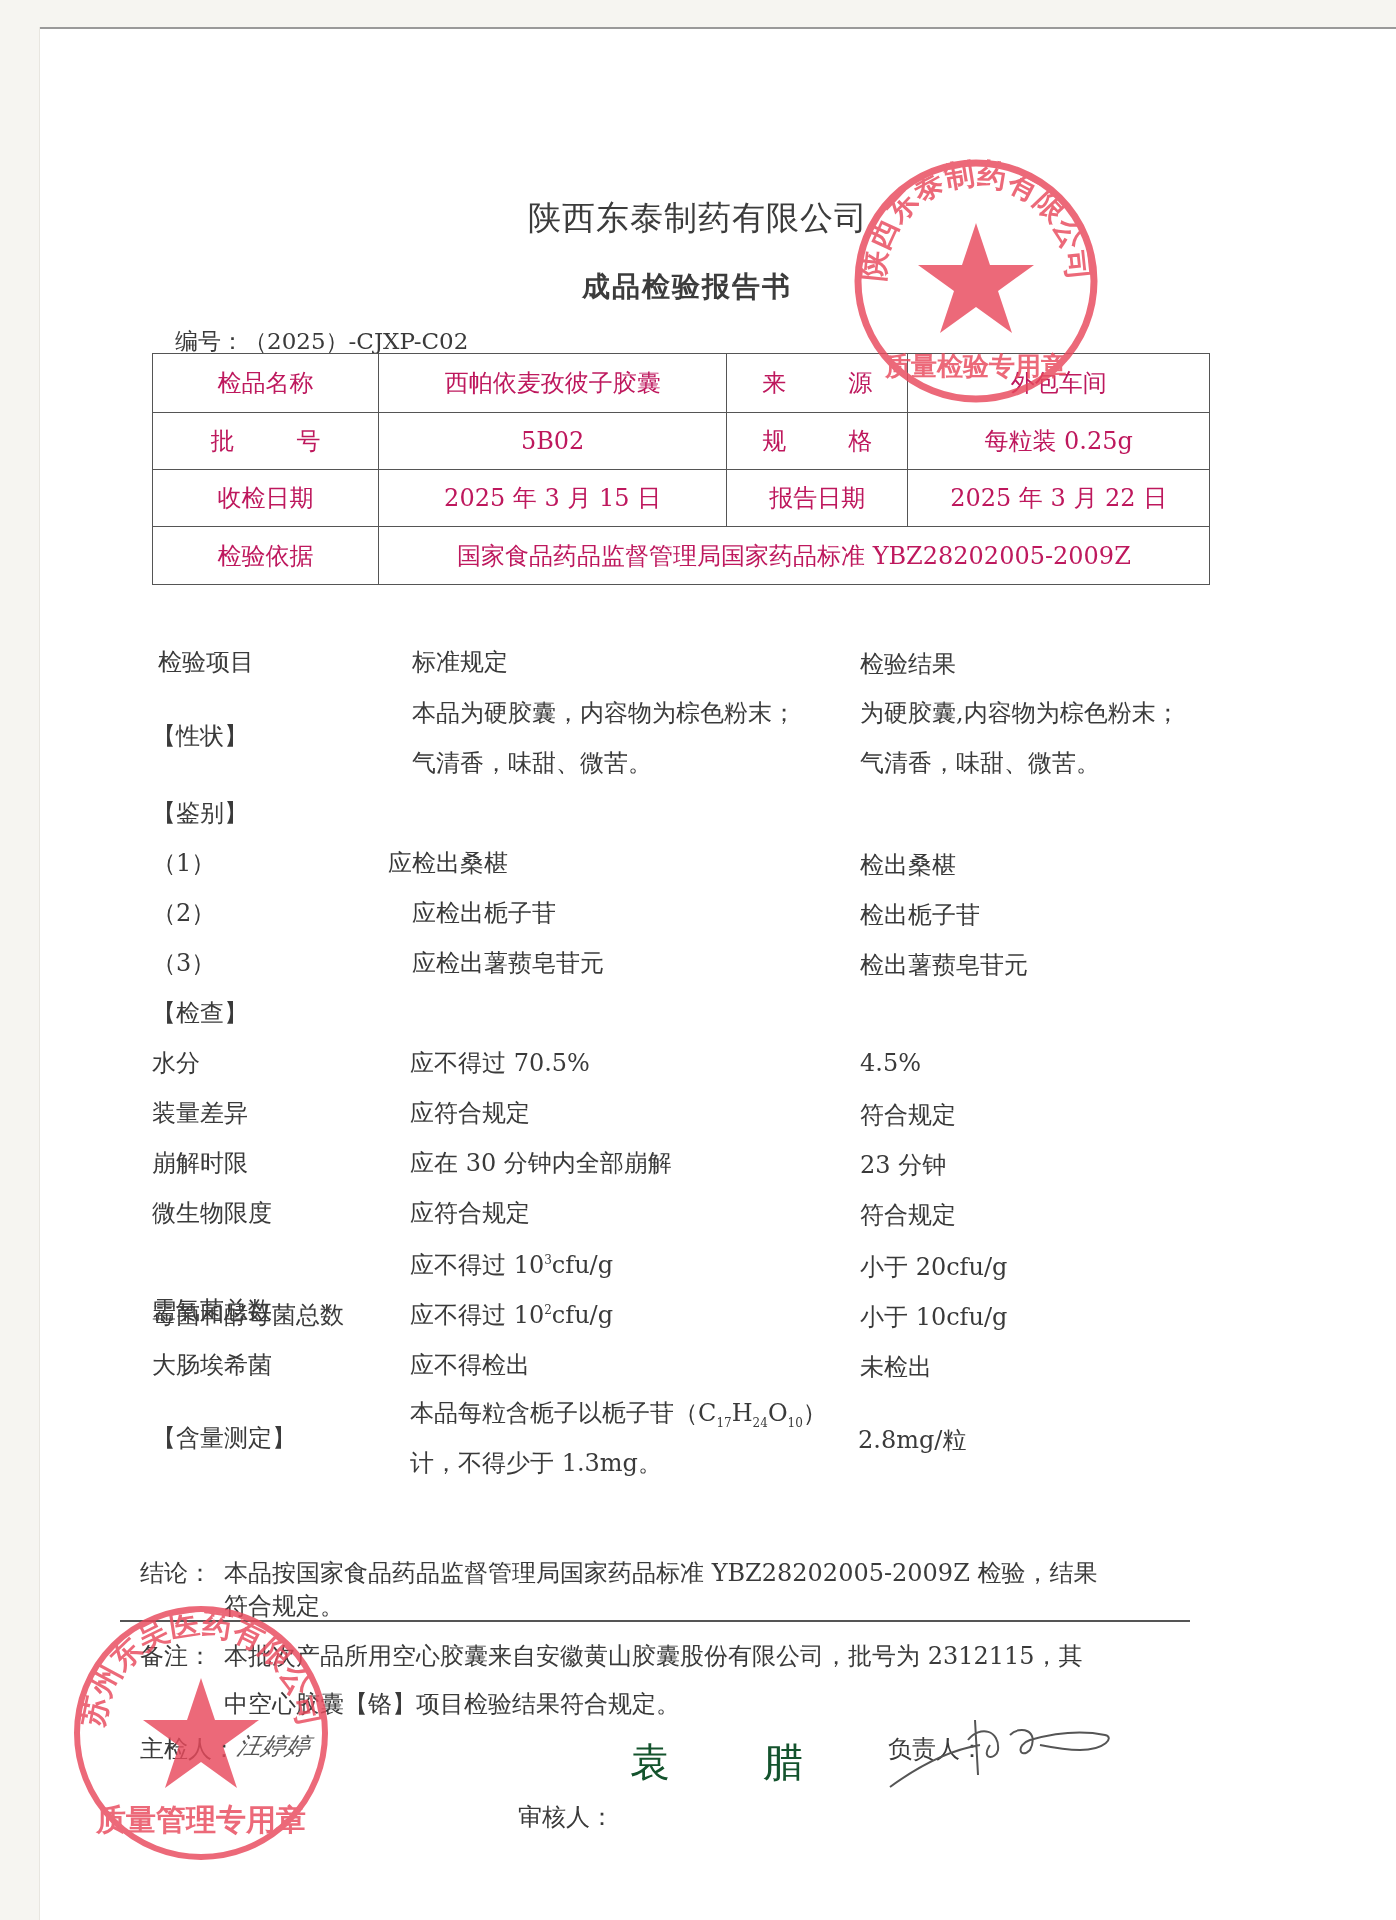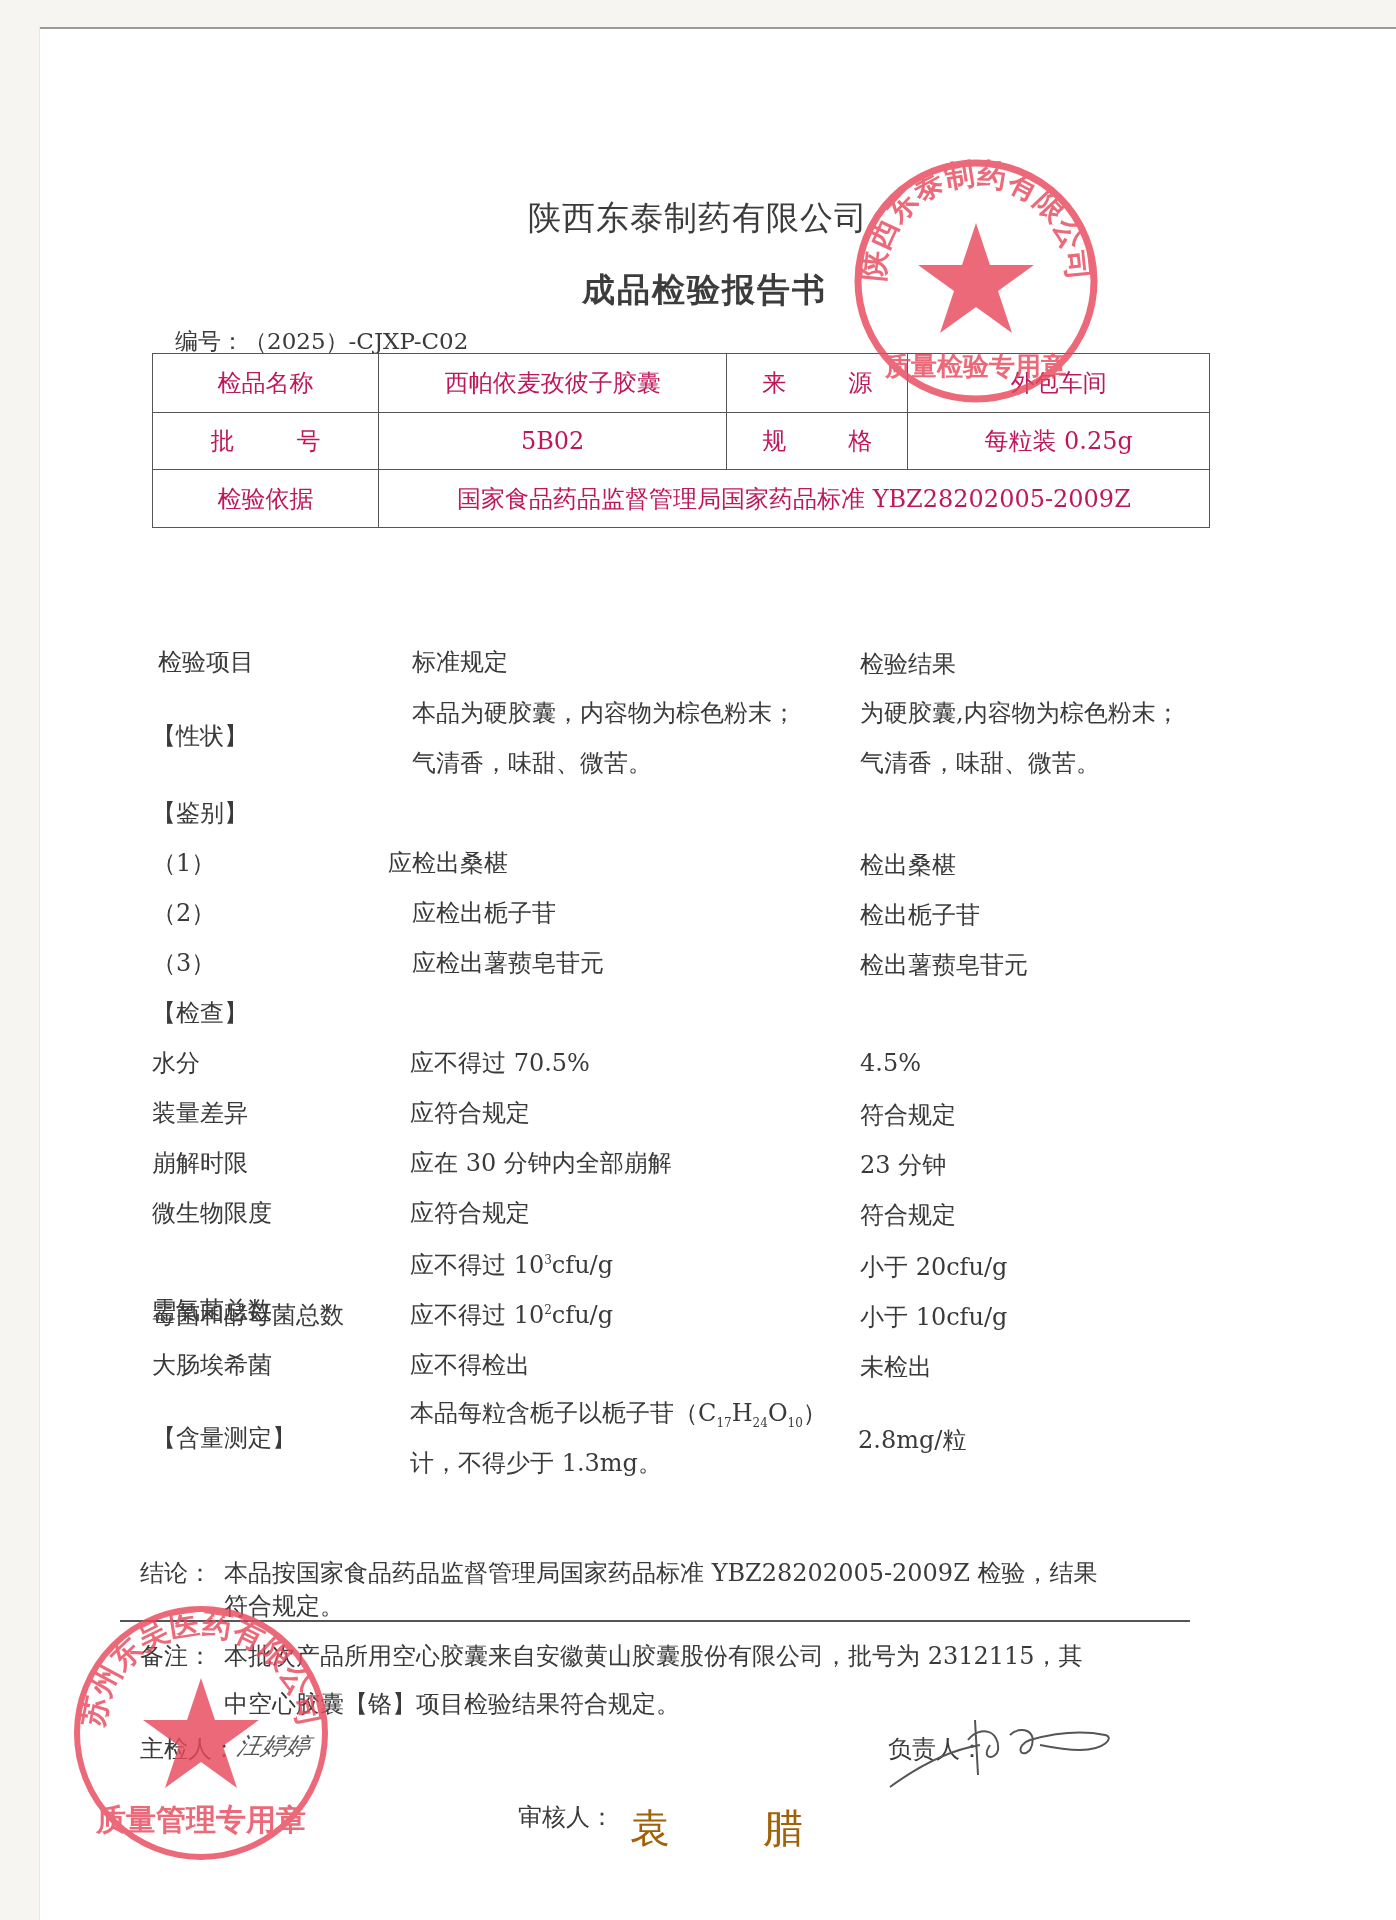--- a/index.html
+++ b/index.html
@@ -10,21 +10,21 @@
     color: #3a3a3a;
   }
   .paper {
     position: absolute; left: 40px; top: 27px; width: 1356px; height: 1893px;
     background: #ffffff;
     border-top: 2px solid #9a9a9a;
     box-shadow: -1px 0 0 #e8e6e0;
   }
   .abs { position: absolute; white-space: nowrap; }
   .title1 { font-size: 33px; letter-spacing: 1px; color: #3c3c3c; }
-  .title2 { font-size: 33px; letter-spacing: 2px; color: #3c3c3c; font-weight: bold; }
+  .title2 { font-size: 28px; letter-spacing: 2px; color: #3c3c3c; font-weight: bold; }
   .docno { font-size: 23px; color: #3a3a3a; }
   table.info {
     position: absolute; left: 152px; top: 353px; width: 1058px;
     border-collapse: collapse; font-size: 24px; color: #be185d;
   }
   table.info td {
     border: 1.5px solid #555; text-align: center; padding: 0; height: 56px;
   }
   .lbl-spread { display: inline-flex; justify-content: space-between; width: 110px; }
   .txt { font-size: 24px; color: #3a3a3a; }
@@ -65,20 +65,26 @@
     <td><span class="lbl-spread">
             <span>批</span>
             <span>号</span>
           </span></td>
     <td>5B02</td>
     <td><span class="lbl-spread">
             <span>规</span>
             <span>格</span>
           </span></td>
     <td>每粒装 0.25g</td>
+  </tr>
+  <tr>
+    <td>收检日期</td>
+    <td>2025 年 3 月 15 日</td>
+    <td>报告日期</td>
+    <td>2025 年 3 月 22 日</td>
   </tr>
   <tr>
     <td style="height:57px;">检验依据</td>
     <td colspan="3">国家食品药品监督管理局国家药品标准 YBZ28202005-2009Z</td>
   </tr>
 </tbody>
   </table>
 
 <div class="abs txt" style="left:158px; top:646px;">检验项目</div>
 <div class="abs txt" style="left:412px; top:646px;">标准规定</div>
@@ -145,21 +151,21 @@
 <div class="rule" style="top:1620px;"></div>
 
 <div class="abs txt" style="left:140px; top:1640px;">备注：</div>
 <div class="abs txt" style="left:224px; top:1640px;">本批次产品所用空心胶囊来自安徽黄山胶囊股份有限公司，批号为 2312115，其</div>
 <div class="abs txt" style="left:224px; top:1688px;">中空心胶囊【铬】项目检验结果符合规定。</div>
 
 <div class="abs txt" style="left:140px; top:1733px;">主检人：</div>
 <div class="abs" style="left:238px; top:1730px; font-family:'DejaVu Serif',serif; font-style:italic; font-size:24px; color:#555; transform:skewX(-12deg);">汪婷婷</div>
 
 <div class="abs txt" style="left:518px; top:1801px;">审核人：</div>
-<div class="abs" style="left:630px; top:1801px; font-family:'DejaVu Serif',serif; font-size:40px; letter-spacing:40px; color:#a16207;">袁 腊</div>
+<div class="abs" style="left:630px; top:1735px; font-family:'DejaVu Serif',serif; font-size:40px; letter-spacing:40px; color:#14532d;">袁 腊</div>
 
 <div class="abs txt" style="left:888px; top:1733px;">负责人：</div>
 <svg class="sig" style="left:880px; top:1705px;" width="250" height="90" viewBox="0 0 250 90">
   <path d="M10 82 C40 60, 70 45, 100 40 M95 15 L98 70 M88 35 C100 20, 120 25, 118 45 C116 55, 100 55, 110 40 M130 30 C140 20, 160 25, 150 45 C140 55, 135 40, 150 35 C175 28, 200 25, 225 30 C235 32, 225 45, 200 45 C185 45, 170 42, 160 40" fill="none" stroke="#555" stroke-width="2"></path>
 </svg>
 
 <svg class="stamp" style="left:848px; top:153px;" width="256" height="256" viewBox="0 0 256 256">
   <defs>
     <path id="arcTop" d="M 40 150 A 92 92 0 1 1 216 150"></path>
   </defs>

